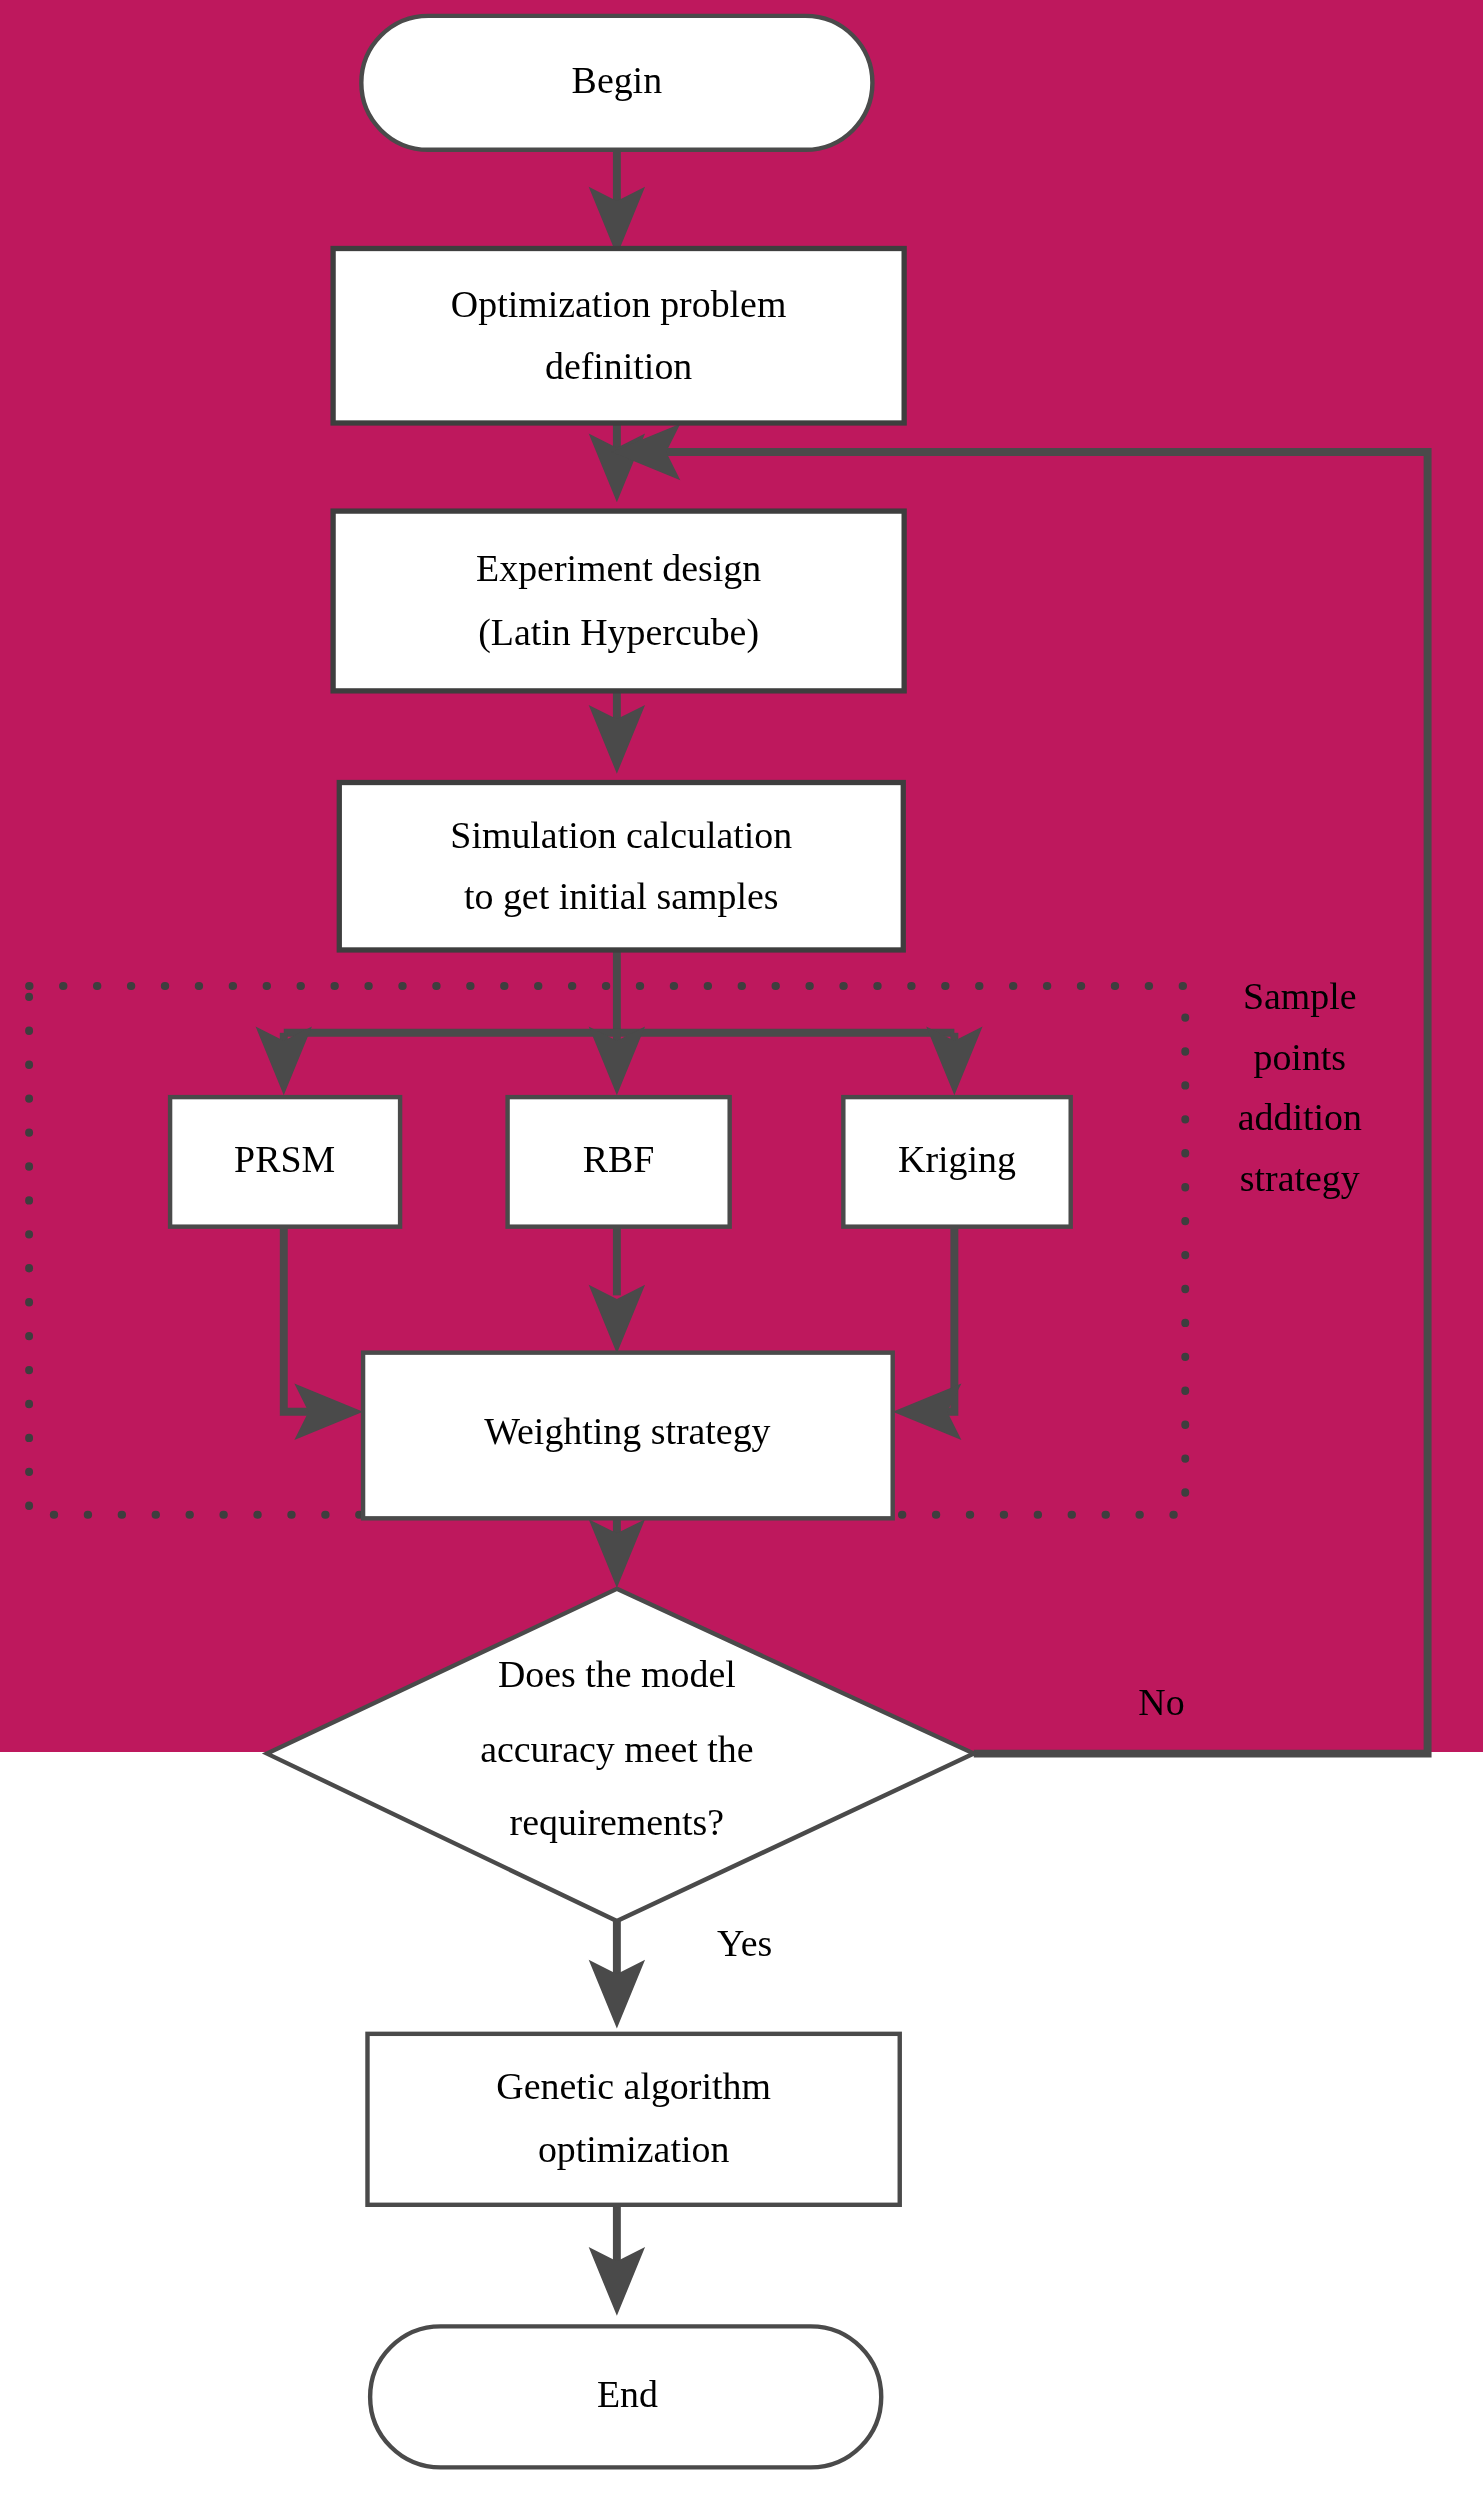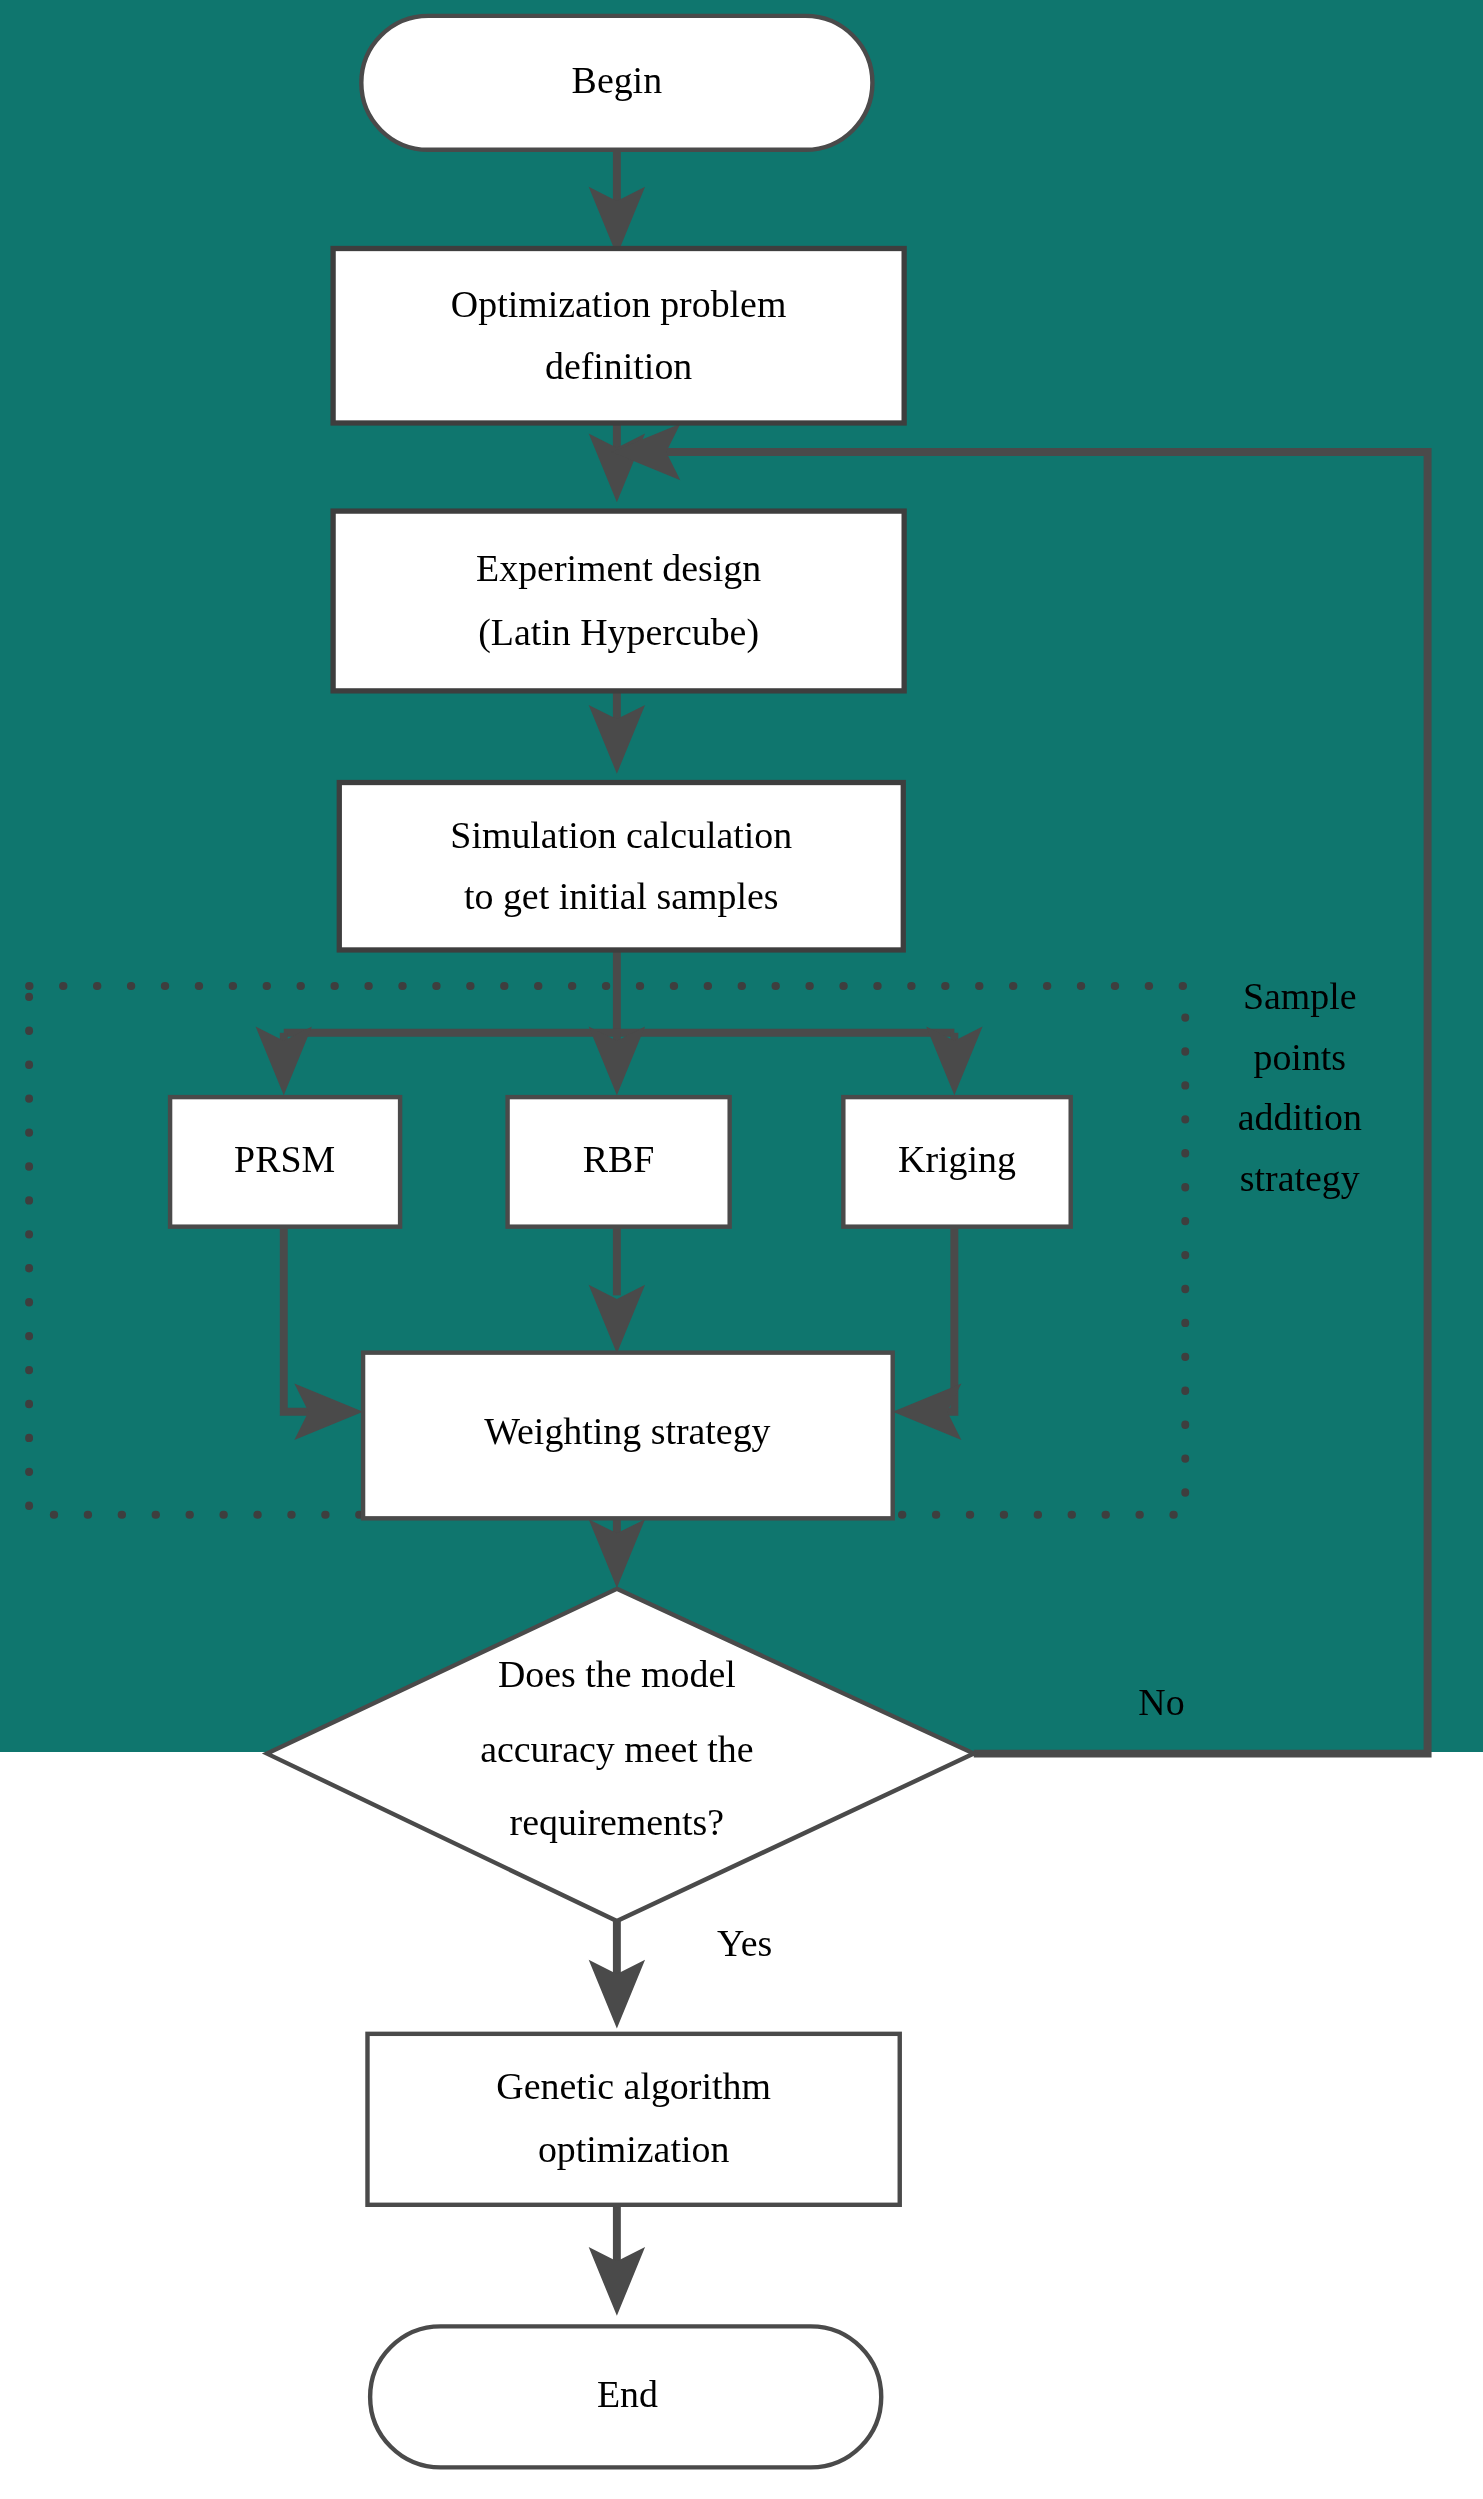--- a/index.html
+++ b/index.html
@@ -10,21 +10,21 @@
   body {
     width: 1484px;
     height: 2500px;
     font-family: "Liberation Serif", "DejaVu Serif", serif;
     overflow: hidden;
   }
   #flowchart-root {
     position: relative;
     width: 1484px;
     height: 1752px;
-    background: #0f766e;
+    background: #be185d;
   }
   svg#chart-svg {
     display: block;
     width: 1484px;
     height: 2500px;
   }
   .node-shape {
     fill: #ffffff;
     stroke: #3e3e3e;
     stroke-width: 6;

